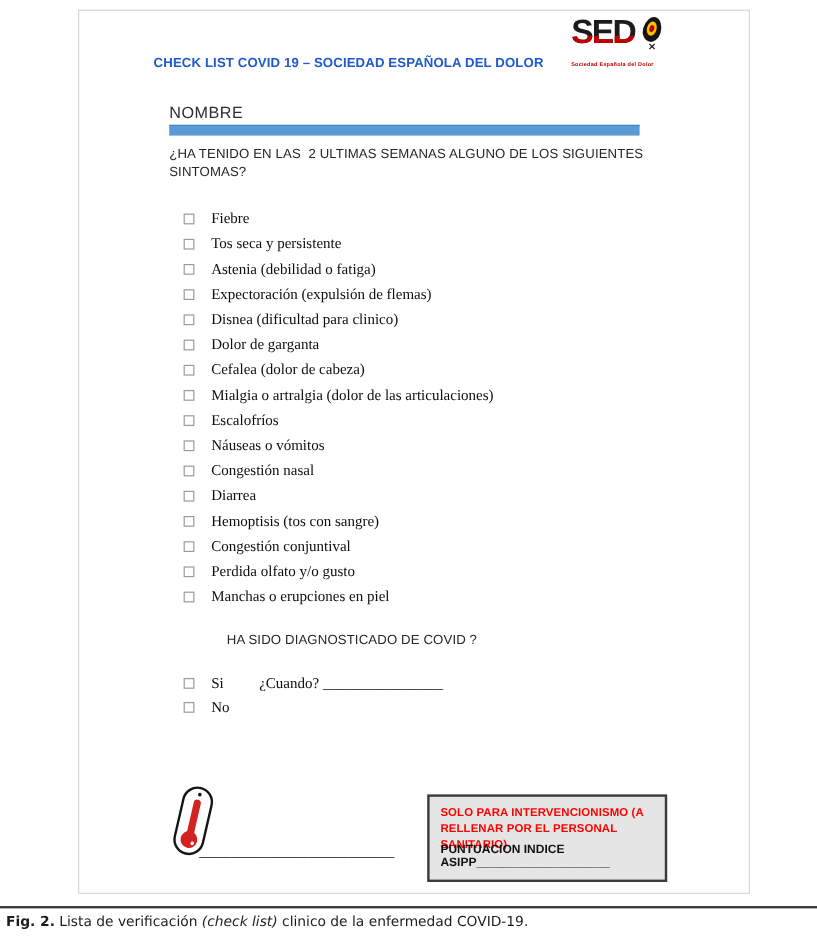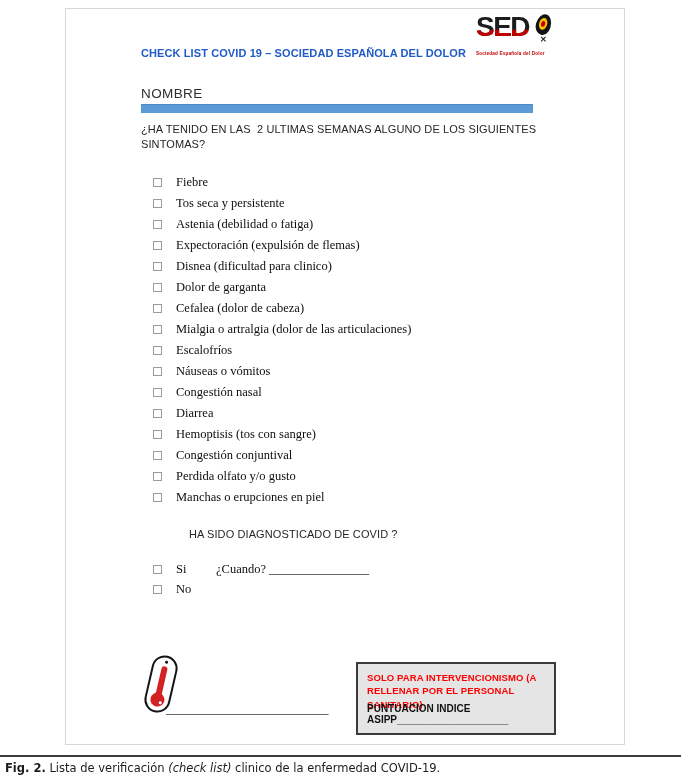--- a/index.html
+++ b/index.html
@@ -7,21 +7,21 @@
     position:relative; width:681px; height:784px; background:#ffffff;
     font-family:"Liberation Sans", sans-serif; overflow:hidden;
   }
   .page {
     position:absolute; left:65px; top:8px; width:560px; height:737px;
     background:#ffffff; border:1px solid #d7d7d7; box-sizing:border-box;
   }
   .prewrap { white-space:pre-wrap; }
 
   .doc-title {
-    position:absolute; left:75px; top:38px; width:420px;
+    position:absolute; left:62px; top:38px; width:420px;
     font-size:11px; font-weight:700; color:#1f5ac8; letter-spacing:0.1px;
   }
 
   
   .logo { position:absolute; left:410px; top:4px; width:110px; height:48px; }
   .sed-row { position:relative; height:36px; }
   .sed-word {
     position:relative; display:inline-block; line-height:1;
     font-weight:700; font-size:28px; letter-spacing:-1.5px; color:#1c1c1c;
   }

